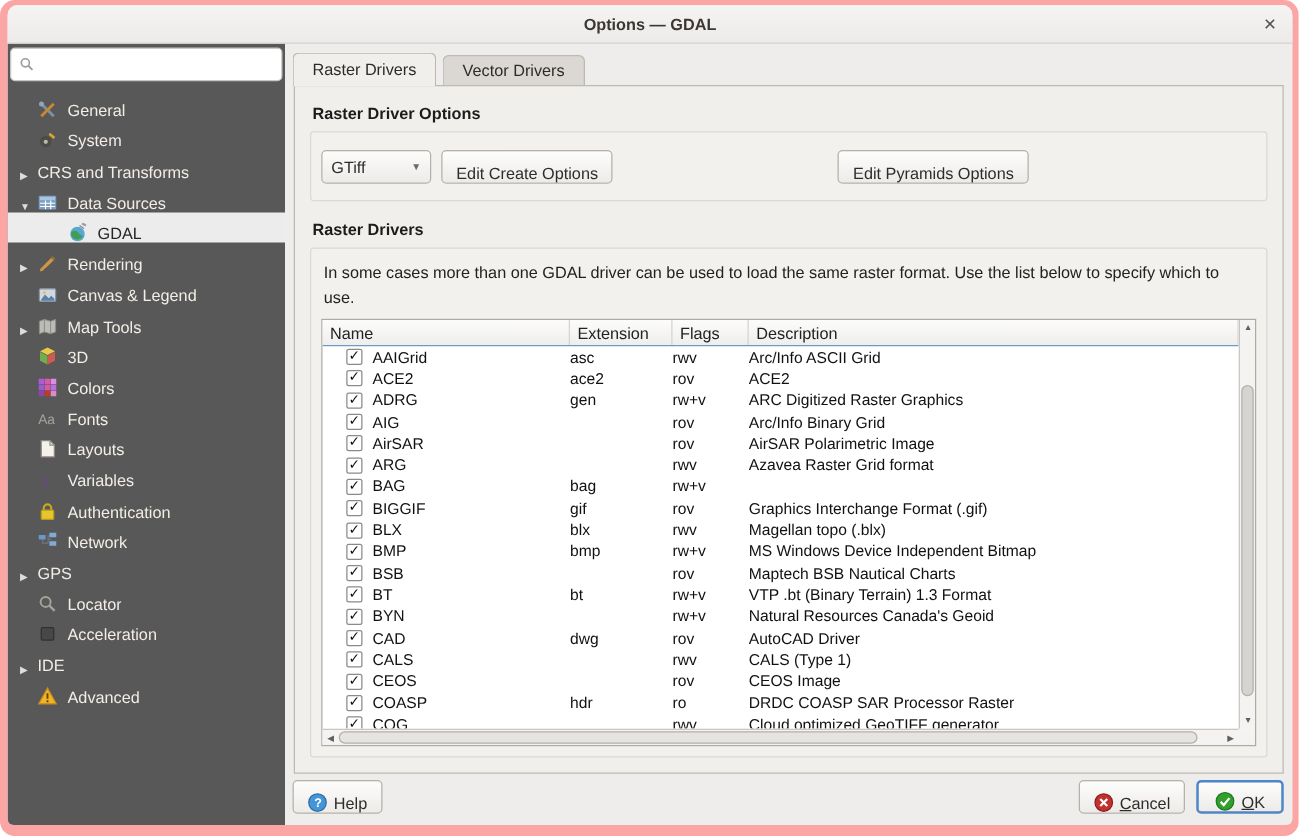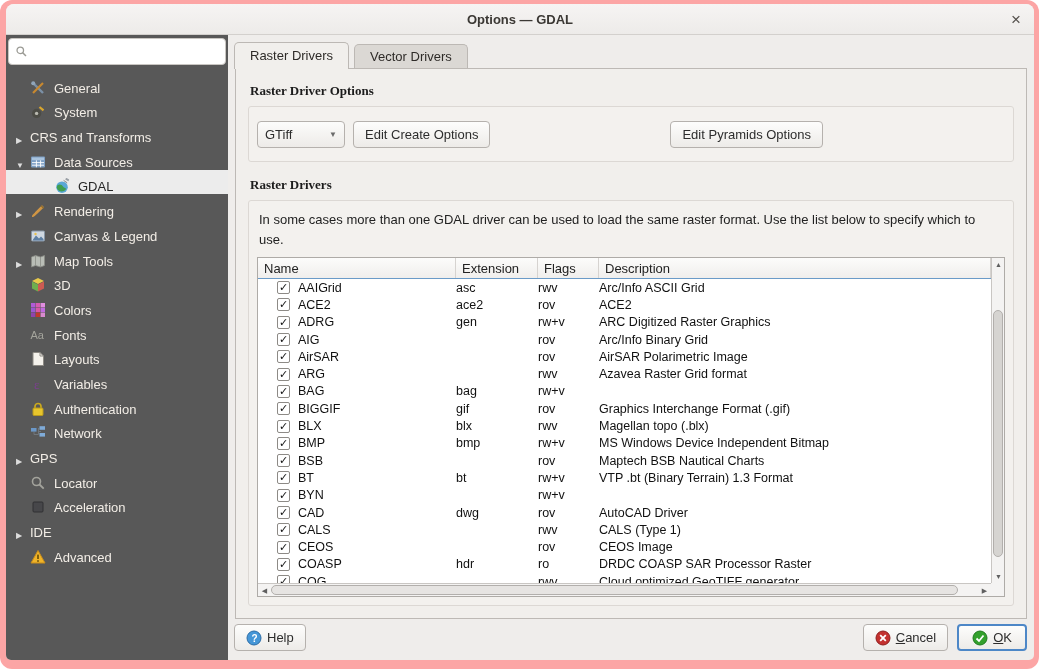--- a/index.html
+++ b/index.html
@@ -43,35 +43,35 @@
 
   .tabs { display:flex; align-items:flex-end; padding:7px 0 0 6px; height:33px; flex:0 0 33px; }
   .tab { font-size:13px; color:#2e2b28; padding:5px 15px 6px; border:1px solid #bcb8b4;
          border-bottom:none; border-radius:5px 5px 0 0; margin-bottom:-1px; position:relative; }
   .tab.active { background:#f1efec; z-index:3; }
   .tab.inactive { background:#dbd8d4; margin-left:5px; padding:4px 15px 5px; z-index:1; }
 
   .pane { flex:1; margin:0 7px; border:1px solid #bdb9b5; background:#f1efec;
           padding:12px 12px 12px 12px; display:flex; flex-direction:column; min-height:0; z-index:2; }
 
-  .section-title { font-size:13px; font-weight:bold; color:#1c1c1c; margin:2px 0 7px 2px;font-family:Liberation Serif, serif; }
+  .section-title { font-size:13px; font-weight:bold; color:#1c1c1c; margin:2px 0 7px 2px; }
 
   .groupbox { border:1px solid #dcd8d4; background:#f3f1ee; border-radius:3px; }
   .gb-options { flex:0 0 56px; display:flex; align-items:center; padding:0 8px; gap:8px; margin-bottom:13px; }
   .gb-drivers { flex:1; padding:8px; display:flex; flex-direction:column; min-height:0; }
 
   .combo { width:88px; height:27px; border:1px solid #b5b1ad; border-radius:4px;
            background:linear-gradient(#fcfcfb,#edebe8); display:flex; align-items:center;
            padding:0 7px; font-size:13px; color:#2d2d2d; }
   .combo .val { flex:1; }
   .combo .arrow { font-size:8px; color:#6b6b6b; }
 
   .btn { height:27px; padding:0 11px; border:1px solid #b5b1ad; border-radius:4px;
          background:linear-gradient(#fdfdfc,#edebe8); font-size:13px; color:#2d2d2d;
-         display:inline-flex; align-items:center; gap:5px; cursor:default; white-space:nowrap; }
+         display:inline-flex; align-items:flex-end; gap:5px; cursor:default; white-space:nowrap; }
   .btn svg { width:16px; height:16px; }
   .btn-pyramids { margin-left:172px; }
   .btn-ok { border:2px solid #4d87c7; padding:0 13px; }
   .mnemonic .lbl { display:block; }
   .mnemonic .lbl::first-letter { text-decoration:underline; }
 
   .desc { font-size:13px; line-height:1.5; color:#222222; margin:1px 2px 8px 2px; max-width:745px; }
 
   
   .table { flex:1; min-height:0; border:1px solid #aeaba7; background:#ffffff; position:relative; }
@@ -481,20 +481,21 @@
                       <span class="c-flags">rw+v</span>
                       <span class="c-desc">VTP .bt (Binary Terrain) 1.3 Format</span>
                     </div>
                     <div class="trow">
                       <span class="c-name">
                         <span class="checkbox">✓</span>
                         <span>BYN</span>
                       </span>
                       <span class="c-ext"></span>
                       <span class="c-flags">rw+v</span>
+                      <span class="c-desc">Natural Resources Canada's Geoid</span>
                     </div>
                     <div class="trow">
                       <span class="c-name">
                         <span class="checkbox">✓</span>
                         <span>CAD</span>
                       </span>
                       <span class="c-ext">dwg</span>
                       <span class="c-flags">rov</span>
                       <span class="c-desc">AutoCAD Driver</span>
                     </div>

